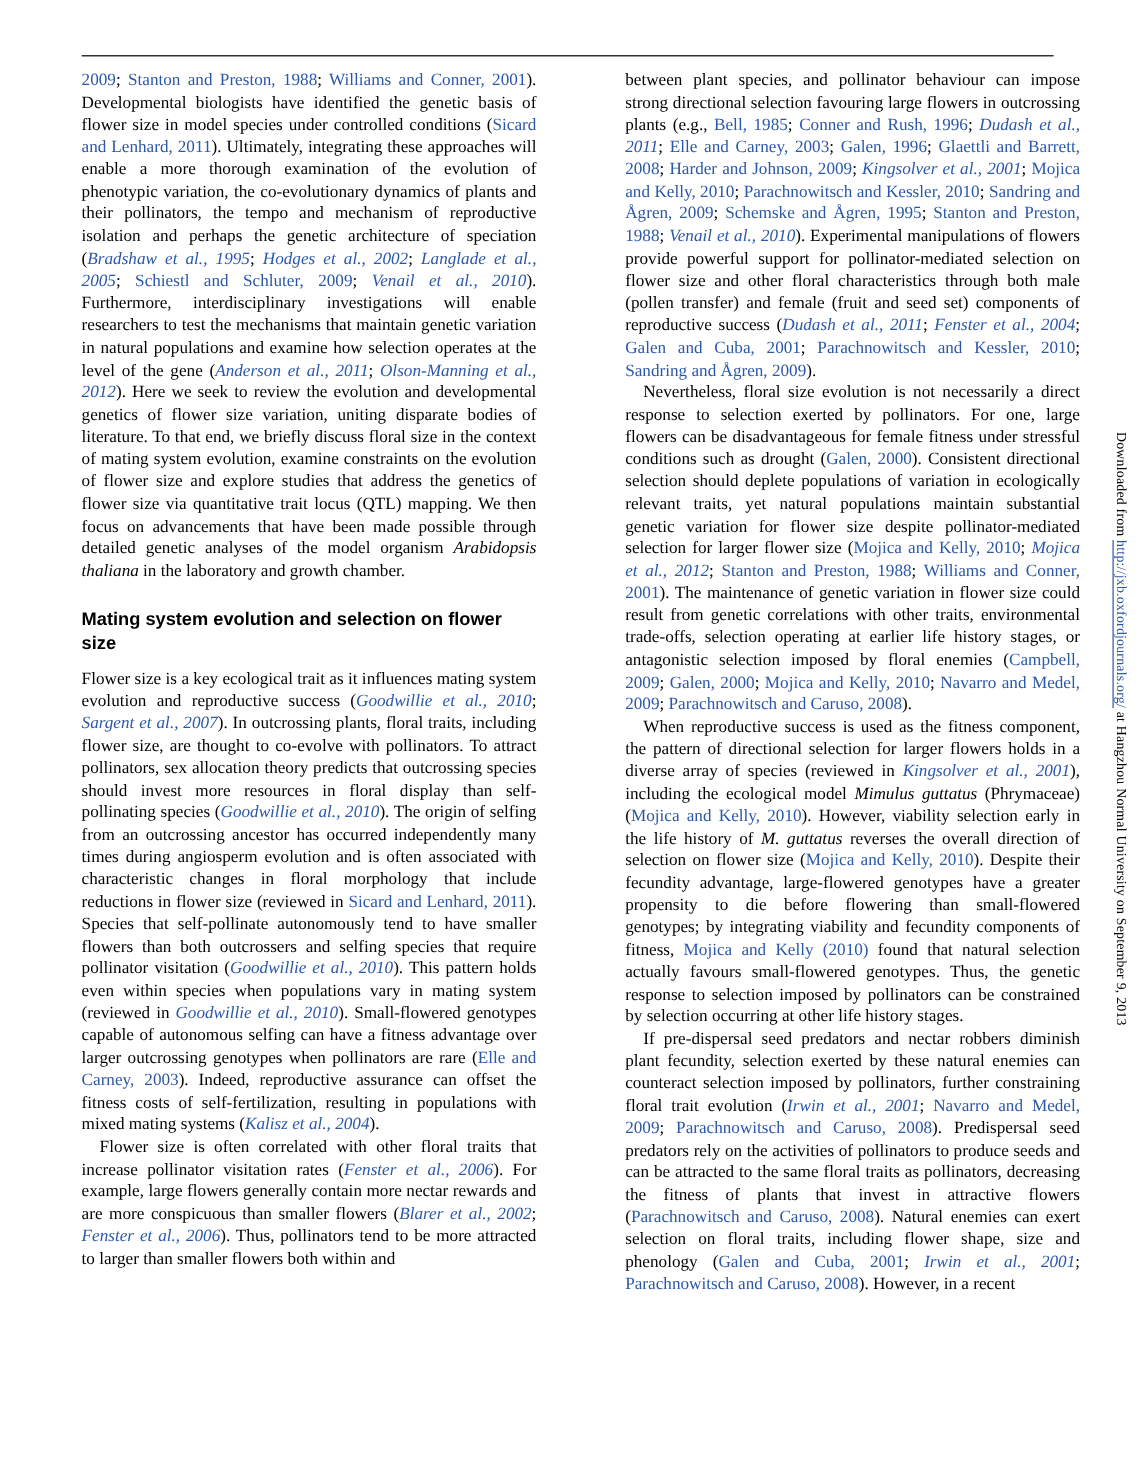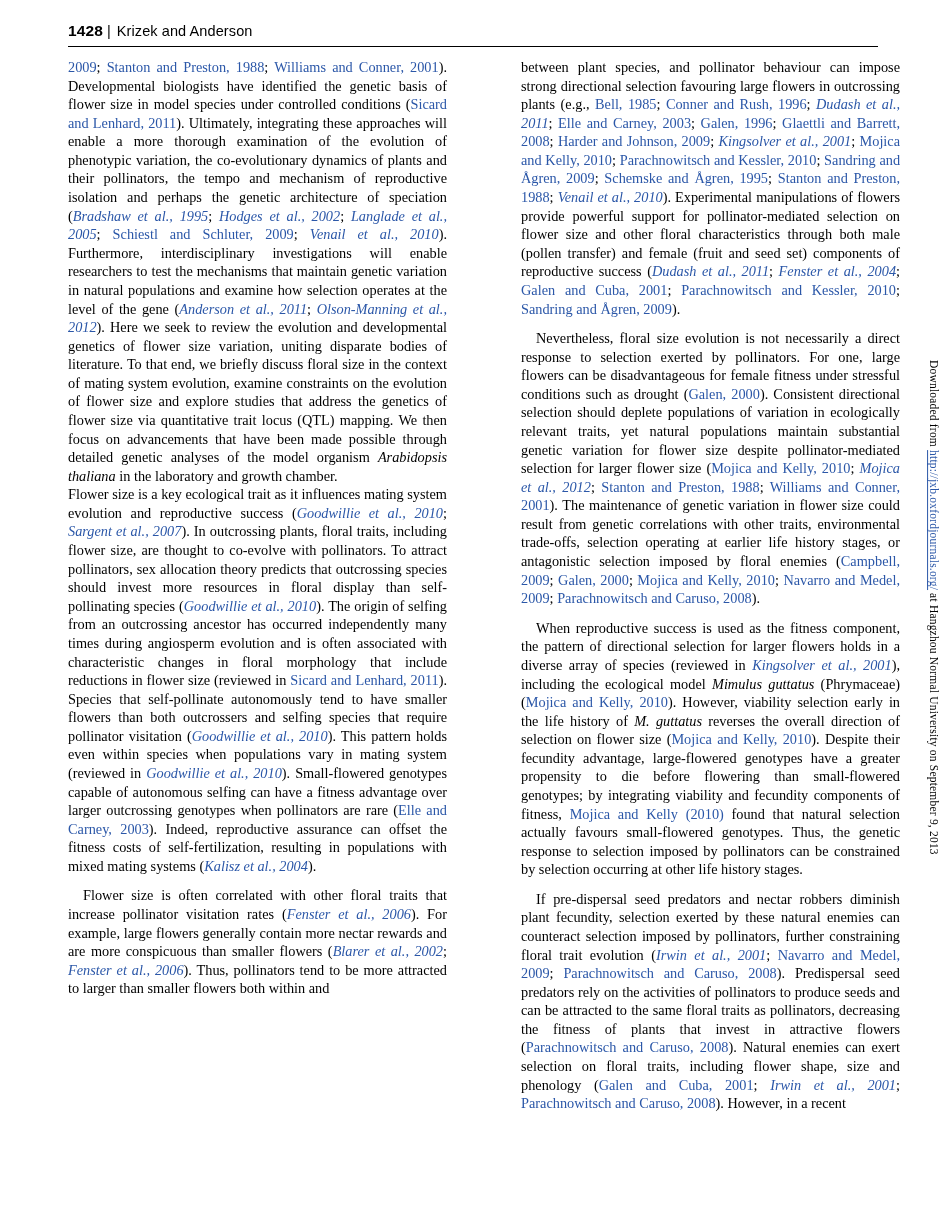--- a/index.html
+++ b/index.html
@@ -62,21 +62,21 @@
     -webkit-hyphens: auto;
     hyphens: auto;
   }
   .col-left { left: 0; }
   .col-right { left: 453px; }
   p {
     margin: 0;
     text-indent: 0;
     font-family: Liberation Serif, serif;
   }
-  p.indent { text-indent: 15px; margin-top: 11px; }
+  p.indent { text-indent: 15px; }
   .lnk {
     color: #2b57a8;
   }
   .it { font-style: italic; }
   h2.section {
     font-family: "Liberation Sans", sans-serif;
     font-weight: bold;
     font-size: 15.2px;
     line-height: 1.30;
     margin: 22px 0 10px 0;
@@ -95,35 +95,33 @@
     white-space: nowrap;
     letter-spacing: 0.2px;
   }
   .side-note .lnk { color: #2b57a8; text-decoration: underline; }
 </style>
 </head>
 <body>
 
 <div class="page">
 
-  <div class="running-head">
-    <span class="page-num">1428</span><span class="sep">|</span><span>Krizek and Anderson</span>
-  </div>
   <div class="rule"></div>
 
   <div class="side-note">
     <span>Downloaded from </span><span class="lnk">http://jxb.oxfordjournals.org/</span><span> at Hangzhou Normal University on September 9, 2013</span>
   </div>
 
   <div class="columns">
 
     <div class="col col-left">
 
       <p><span class="lnk">2009</span><span>; </span><span class="lnk">Stanton and Preston, 1988</span><span>; </span><span class="lnk">Williams and Conner, 2001</span><span>). Developmental biologists have identified the genetic basis of flower size in model species under controlled conditions (</span><span class="lnk">Sicard and Lenhard, 2011</span><span>). Ultimately, integrating these approaches will enable a more thorough examination of the evolution of phenotypic variation, the co-evolutionary dynamics of plants and their pollinators, the tempo and mechanism of reproductive isolation and perhaps the genetic architecture of speciation (</span><span class="lnk it">Bradshaw et al., 1995</span><span>; </span><span class="lnk it">Hodges et al., 2002</span><span>; </span><span class="lnk it">Langlade et al., 2005</span><span>; </span><span class="lnk">Schiestl and Schluter, 2009</span><span>; </span><span class="lnk it">Venail et al., 2010</span><span>). Furthermore, interdisciplinary investigations will enable researchers to test the mechanisms that maintain genetic variation in natural populations and examine how selection operates at the level of the gene (</span><span class="lnk it">Anderson et al., 2011</span><span>; </span><span class="lnk it">Olson-Manning et al., 2012</span><span>). Here we seek to review the evolution and developmental genetics of flower size variation, uniting disparate bodies of literature. To that end, we briefly discuss floral size in the context of mating system evolution, examine constraints on the evolution of flower size and explore studies that address the genetics of flower size via quantitative trait locus (QTL) mapping. We then focus on advancements that have been made possible through detailed genetic analyses of the model organism </span><span class="it">Arabidopsis thaliana</span><span> in the laboratory and growth chamber.</span></p>
 
+      <h2 class="section">Mating system evolution and selection on flower size</h2>
 
       <p><span>Flower size is a key ecological trait as it influences mating system evolution and reproductive success (</span><span class="lnk it">Goodwillie et al., 2010</span><span>; </span><span class="lnk it">Sargent et al., 2007</span><span>). In outcrossing plants, floral traits, including flower size, are thought to co-evolve with pollinators. To attract pollinators, sex allocation theory predicts that outcrossing species should invest more resources in floral display than self-pollinating species (</span><span class="lnk it">Goodwillie et al., 2010</span><span>). The origin of selfing from an outcrossing ancestor has occurred independently many times during angiosperm evolution and is often associated with characteristic changes in floral morphology that include reductions in flower size (reviewed in </span><span class="lnk">Sicard and Lenhard, 2011</span><span>). Species that self-pollinate autonomously tend to have smaller flowers than both outcrossers and selfing species that require pollinator visitation (</span><span class="lnk it">Goodwillie et al., 2010</span><span>). This pattern holds even within species when populations vary in mating system (reviewed in </span><span class="lnk it">Goodwillie et al., 2010</span><span>). Small-flowered genotypes capable of autonomous selfing can have a fitness advantage over larger outcrossing genotypes when pollinators are rare (</span><span class="lnk">Elle and Carney, 2003</span><span>). Indeed, reproductive assurance can offset the fitness costs of self-fertilization, resulting in populations with mixed mating systems (</span><span class="lnk it">Kalisz et al., 2004</span><span>).</span></p>
 
       <p class="indent"><span>Flower size is often correlated with other floral traits that increase pollinator visitation rates (</span><span class="lnk it">Fenster et al., 2006</span><span>). For example, large flowers generally contain more nectar rewards and are more conspicuous than smaller flowers (</span><span class="lnk it">Blarer et al., 2002</span><span>; </span><span class="lnk it">Fenster et al., 2006</span><span>). Thus, pollinators tend to be more attracted to larger than smaller flowers both within and</span></p>
 
     </div>
 
     <div class="col col-right">
 
       <p><span>between plant species, and pollinator behaviour can impose strong directional selection favouring large flowers in outcrossing plants (e.g., </span><span class="lnk">Bell, 1985</span><span>; </span><span class="lnk">Conner and Rush, 1996</span><span>; </span><span class="lnk it">Dudash et al., 2011</span><span>; </span><span class="lnk">Elle and Carney, 2003</span><span>; </span><span class="lnk">Galen, 1996</span><span>; </span><span class="lnk">Glaettli and Barrett, 2008</span><span>; </span><span class="lnk">Harder and Johnson, 2009</span><span>; </span><span class="lnk it">Kingsolver et al., 2001</span><span>; </span><span class="lnk">Mojica and Kelly, 2010</span><span>; </span><span class="lnk">Parachnowitsch and Kessler, 2010</span><span>; </span><span class="lnk">Sandring and Ågren, 2009</span><span>; </span><span class="lnk">Schemske and Ågren, 1995</span><span>; </span><span class="lnk">Stanton and Preston, 1988</span><span>; </span><span class="lnk it">Venail et al., 2010</span><span>). Experimental manipulations of flowers provide powerful support for pollinator-mediated selection on flower size and other floral characteristics through both male (pollen transfer) and female (fruit and seed set) components of reproductive success (</span><span class="lnk it">Dudash et al., 2011</span><span>; </span><span class="lnk it">Fenster et al., 2004</span><span>; </span><span class="lnk">Galen and Cuba, 2001</span><span>; </span><span class="lnk">Parachnowitsch and Kessler, 2010</span><span>; </span><span class="lnk">Sandring and Ågren, 2009</span><span>).</span></p>

